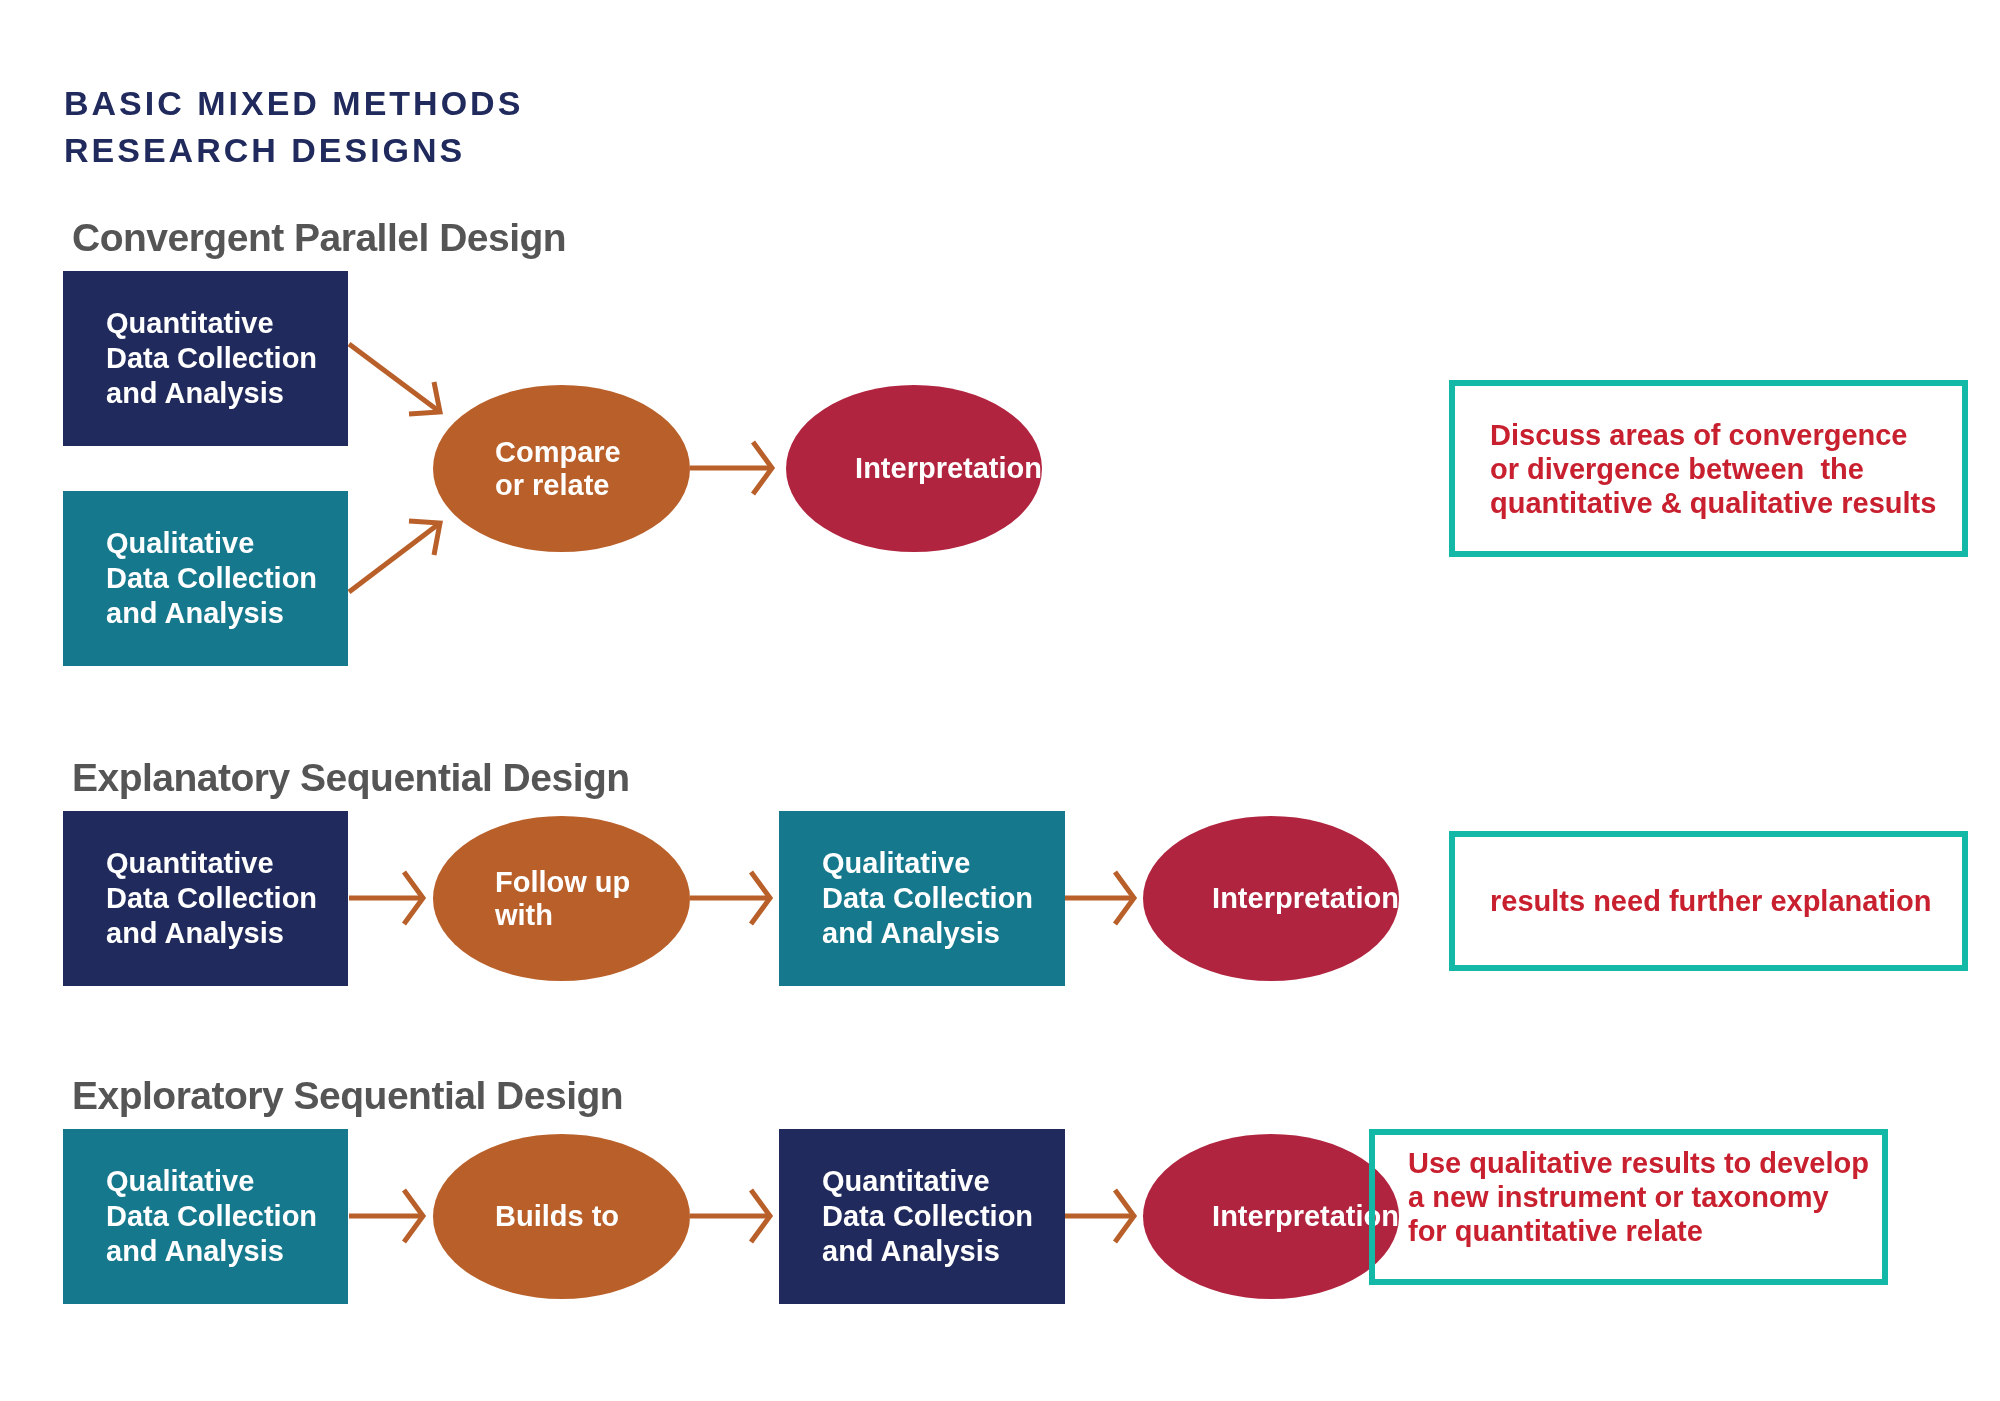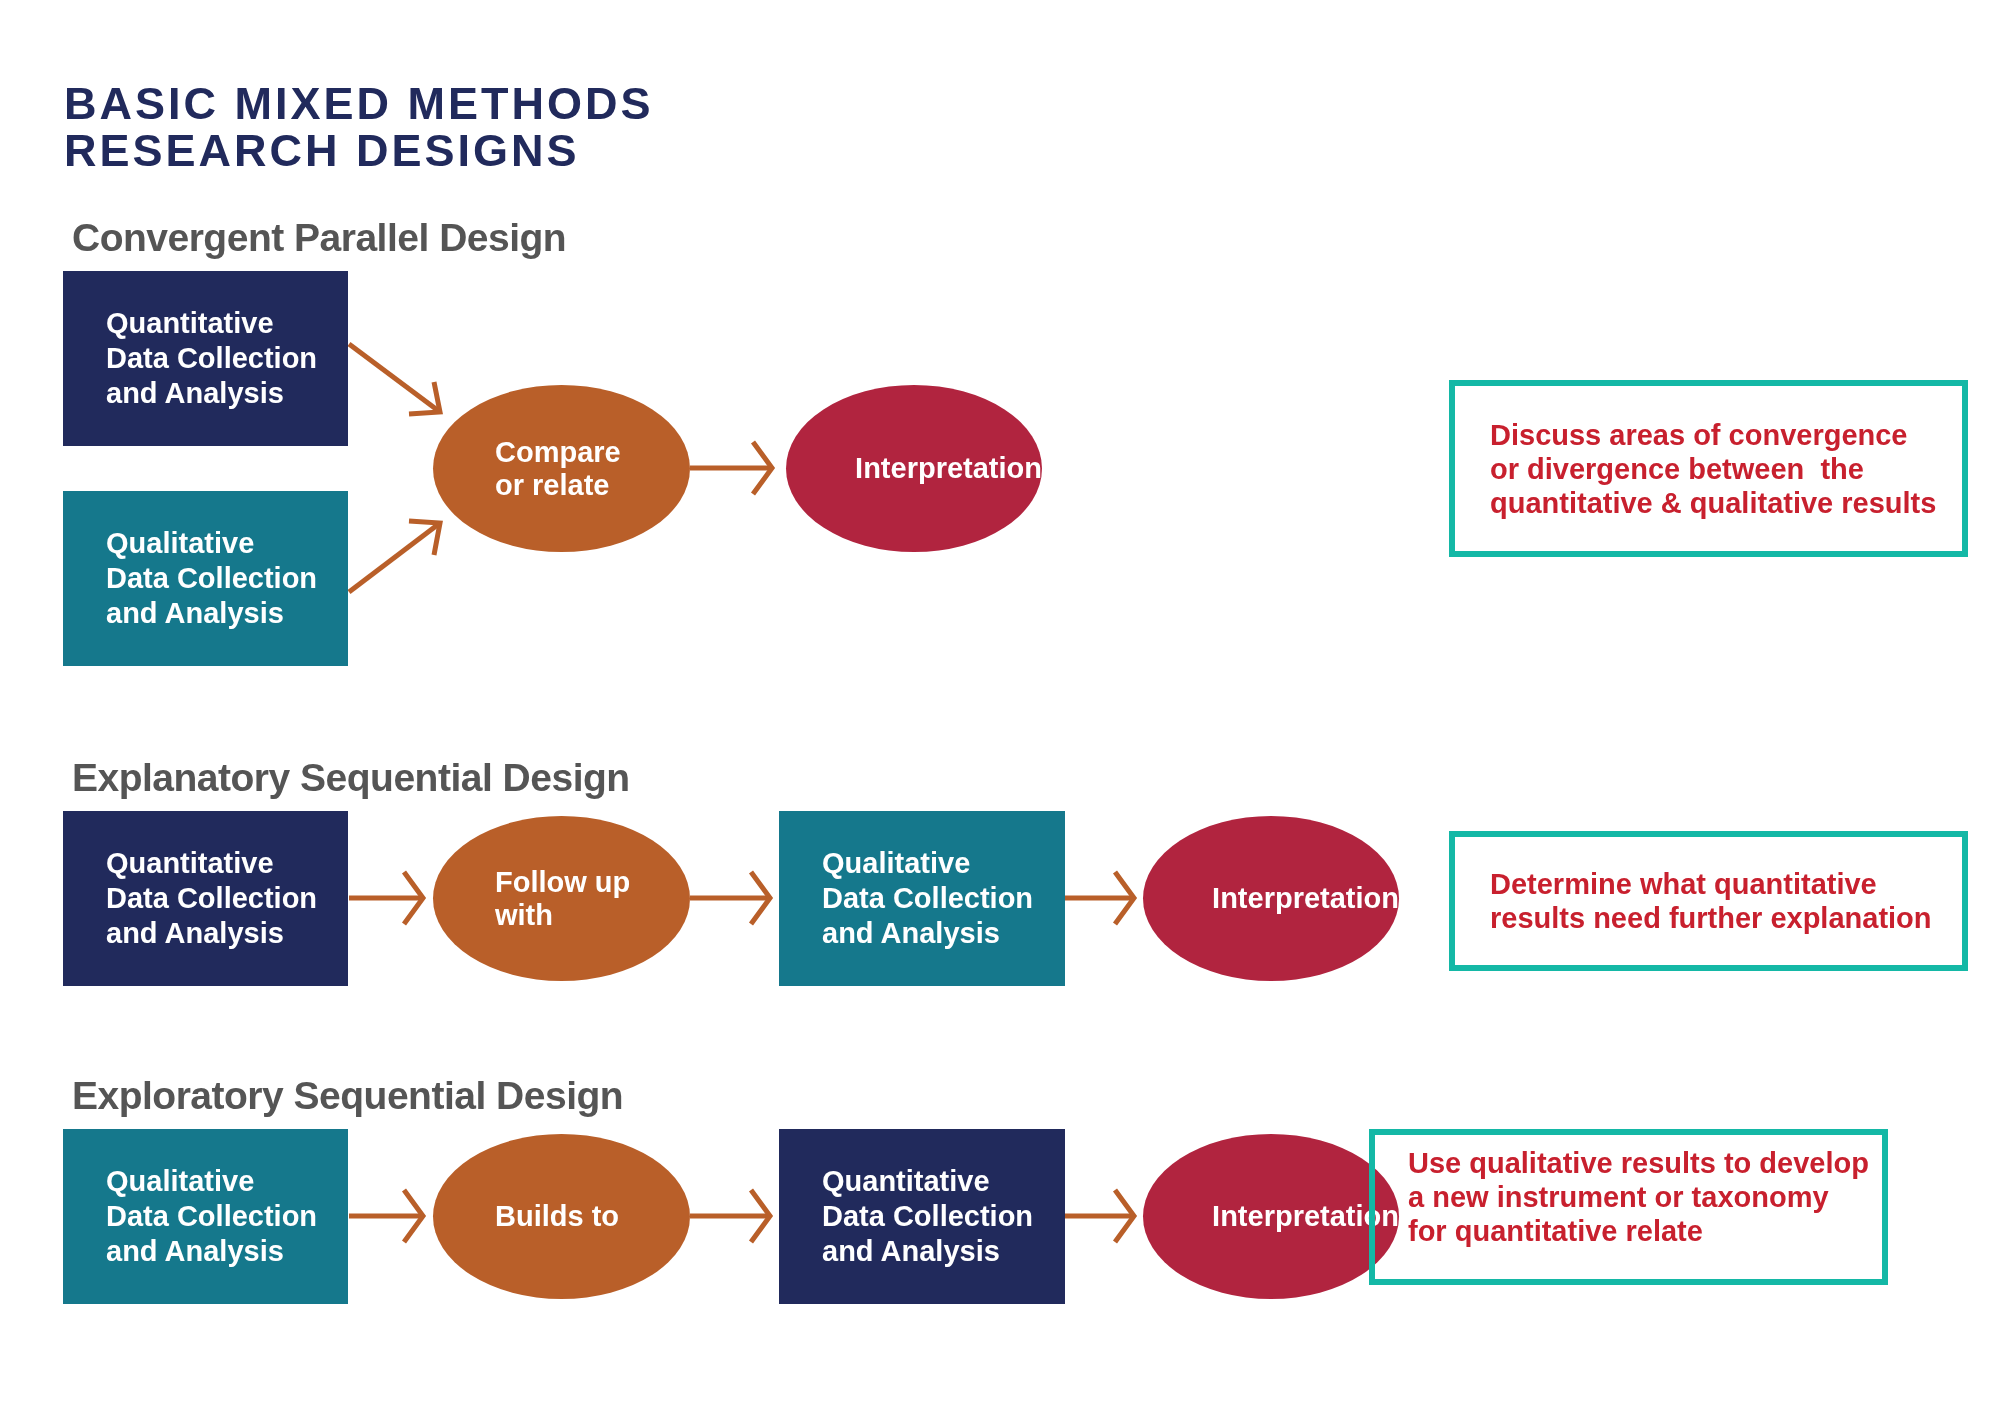--- a/index.html
+++ b/index.html
@@ -1,20 +1,20 @@
 <!DOCTYPE html>
 <html><head>
 <meta charset="utf-8">
 <style>
   html, body { margin: 0; padding: 0; background: #ffffff; }
   body { width: 2000px; height: 1401px; position: relative; overflow: hidden;
          font-family: "Liberation Sans", sans-serif; }
   .abs { position: absolute; }
   .main-title { left: 64px; top: 80px; color: #212a5c; font-weight: bold;
-                font-size: 45px; line-height: 47px; letter-spacing: 3px; margin: 0; }
+                font-size: 34px; line-height: 47px; letter-spacing: 3px; margin: 0; }
   .section-title { left: 64px; color: #555555; font-weight: bold; font-size: 39px;
                    line-height: 44px; margin: 8px; letter-spacing: -0.5px; }
   .box { color: #ffffff; font-size: 29px; line-height: 35px; box-sizing: border-box;
          padding-left: 43px; display: flex; align-items: center; font-weight: bold; }
   .box span { display: block; }
   .navy { background: #212a5c; }
   .teal { background: #15788c; }
   .ellipse { border-radius: 50%; color: #ffffff; font-size: 29px; line-height: 33px;
              font-weight: bold; display: flex; align-items: center; box-sizing: border-box; }
   .orange { background: #b95f29; padding-left: 62px; }
@@ -138,21 +138,20 @@
     <span>and Analysis</span>
   </div>
 </div>
 
 <div class="abs ellipse crimson" style="left:1143px; top:816px; width:256px; height:165px">
   <span>Interpretation</span>
 </div>
 
 <div class="abs note" style="left:1449px; top:831px; width:519px; height:140px; padding-left:35px">
   <div>
-    <div>Determine what quantitative</div>
     <div>results need further explanation</div>
   </div>
 </div>
 
 <h2 class="abs section-title" style="top:1066px">Exploratory Sequential Design</h2>
 
 <div class="abs box teal" style="left:63px; top:1129px; width:285px; height:175px">
   <div>
     <span>Qualitative</span>
     <span>Data Collection</span>

